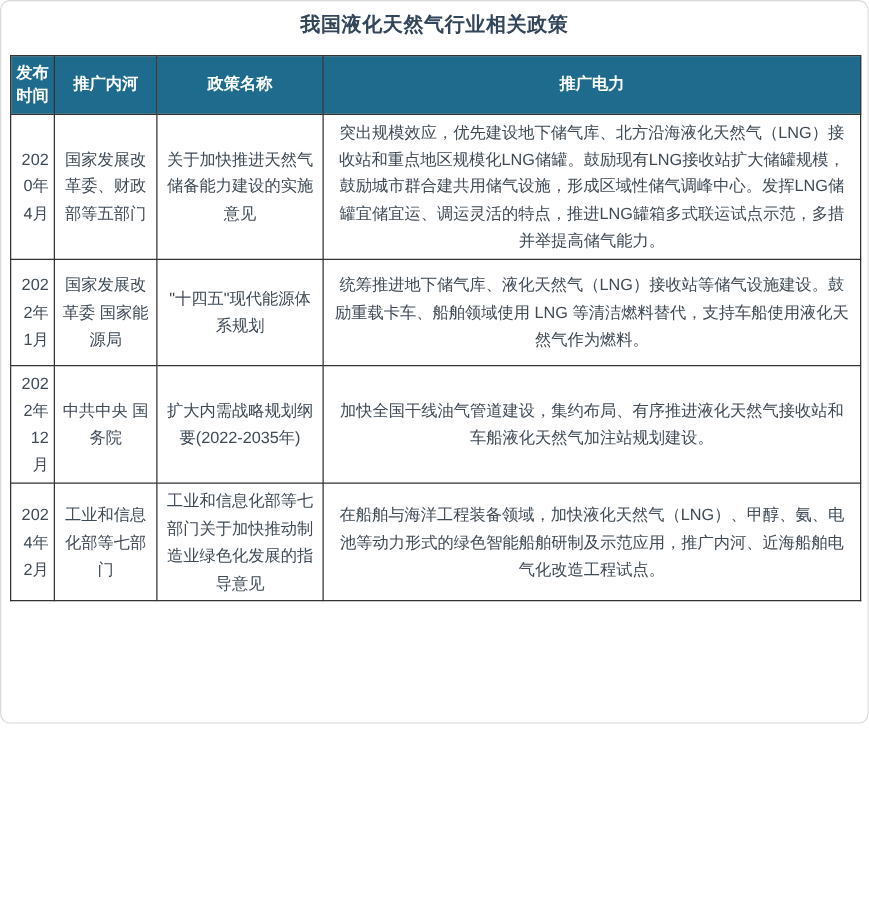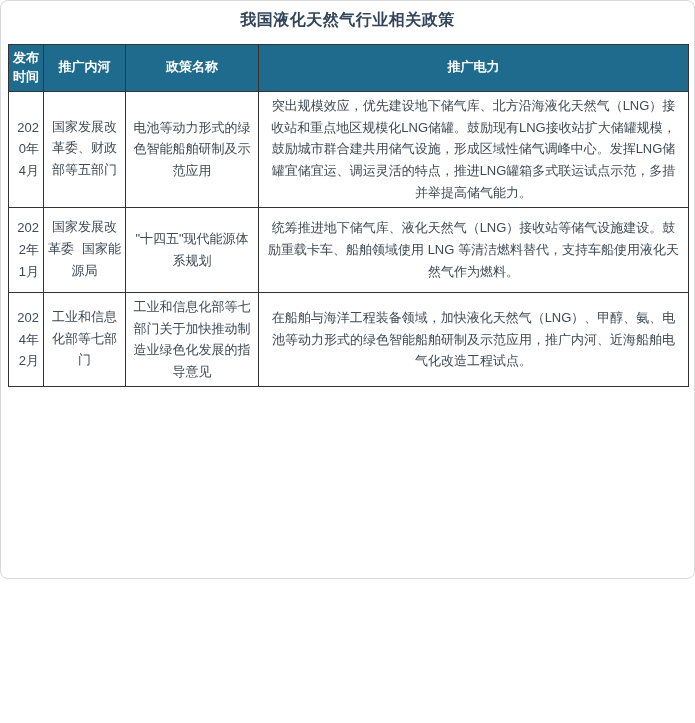--- a/index.html
+++ b/index.html
@@ -43,21 +43,21 @@
   }
   td {
     color:var(--body-color, #3f4a55);
     font-size:13px;
     line-height:1.68;
     text-align:center;
     word-break:break-all;
     padding:3px 4px;
   }
   td.c-date   { padding:3px 4px;text-align:right; }
-  td.c-dept   { padding:3px 3px;font-family:Liberation Mono, monospace; }
+  td.c-dept   { padding:3px 3px; }
   td.c-policy { padding:3px 4px; }
   td.c-content{ padding:3px 8px; }
   thead tr { height:44px; }
   tbody tr:nth-of-type(1) { height:92px; }
   tbody tr:nth-of-type(2) { height:85px; }
   tbody tr:nth-of-type(3) { height:86px; }
   tbody tr:nth-of-type(4) { height:63px;padding-left:32px; }
   tbody tr:nth-of-type(5) { height:85px; }
   tbody tr:nth-of-type(6) { height:86px; }
   tbody tr:nth-of-type(7) { height:64px; }
@@ -81,28 +81,34 @@
         <th>发布时间</th>
         <th>推广内河</th>
         <th>政策名称</th>
         <th>推广电力</th>
       </tr>
     </thead>
     <tbody>
         <tr>
           <td class="c-date">2020年4月</td>
           <td class="c-dept">国家发展改革委、财政部等五部门</td>
-          <td class="c-policy">电池等动力形式的绿色智能船舶研制及示范应用</td>
+          <td class="c-policy">关于加快推进天然气储备能力建设的实施意见</td>
           <td class="c-content">突出规模效应，优先建设地下储气库、北方沿海液化天然气（LNG）接收站和重点地区规模化LNG储罐。鼓励现有LNG接收站扩大储罐规模，鼓励城市群合建共用储气设施，形成区域性储气调峰中心。发挥LNG储罐宜储宜运、调运灵活的特点，推进LNG罐箱多式联运试点示范，多措并举提高储气能力。</td>
         </tr>
         <tr>
           <td class="c-date">2022年1月</td>
           <td class="c-dept">国家发展改革委 国家能源局</td>
           <td class="c-policy">"十四五"现代能源体系规划</td>
           <td class="c-content">统筹推进地下储气库、液化天然气（LNG）接收站等储气设施建设。鼓励重载卡车、船舶领域使用 LNG 等清洁燃料替代，支持车船使用液化天然气作为燃料。</td>
+        </tr>
+        <tr>
+          <td class="c-date">2022年12月</td>
+          <td class="c-dept">中共中央 国务院</td>
+          <td class="c-policy">扩大内需战略规划纲要(2022-2035年)</td>
+          <td class="c-content">加快全国干线油气管道建设，集约布局、有序推进液化天然气接收站和车船液化天然气加注站规划建设。</td>
         </tr>
         <tr>
           <td class="c-date">2024年2月</td>
           <td class="c-dept">工业和信息化部等七部门</td>
           <td class="c-policy">工业和信息化部等七部门关于加快推动制造业绿色化发展的指导意见</td>
           <td class="c-content">在船舶与海洋工程装备领域，加快液化天然气（LNG）、甲醇、氨、电池等动力形式的绿色智能船舶研制及示范应用，推广内河、近海船舶电气化改造工程试点。</td>
         </tr>
       </tbody>
   </table>
 </div>

